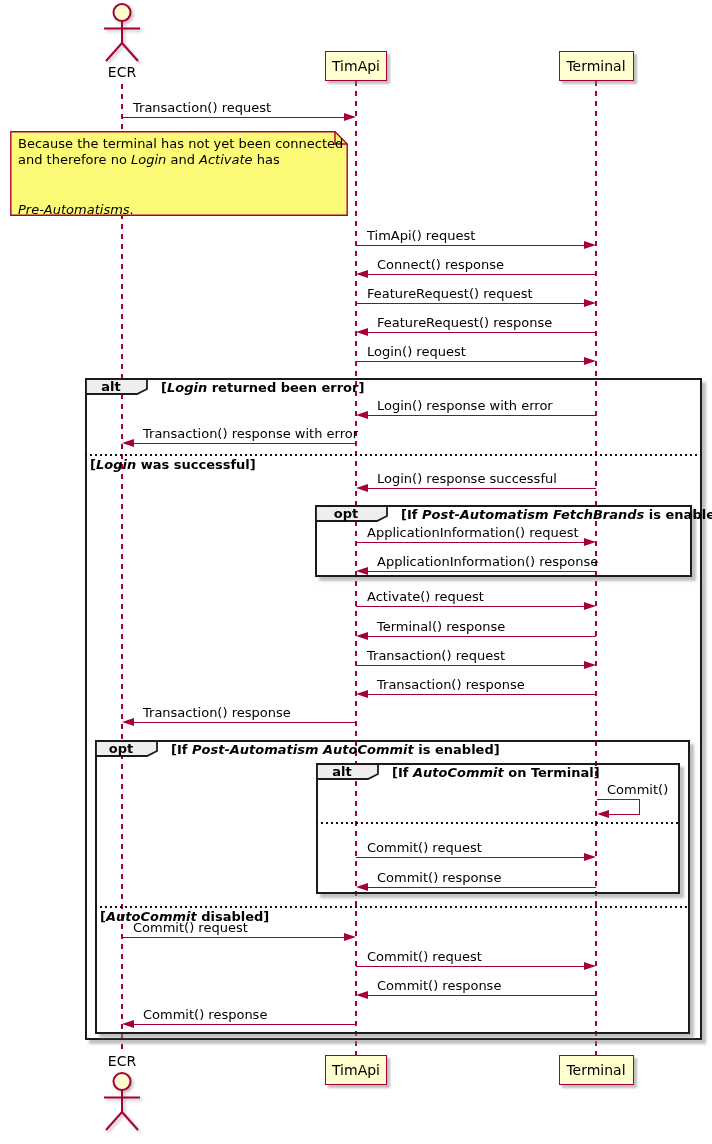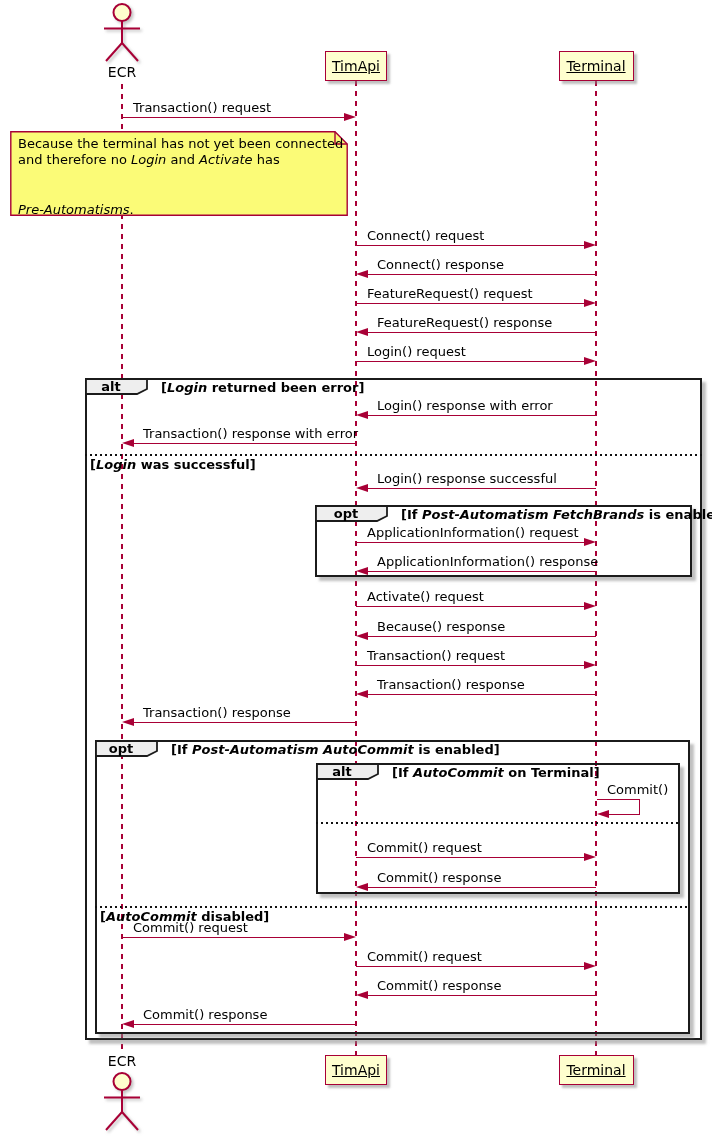--- a/index.html
+++ b/index.html
@@ -4,21 +4,21 @@
 <style>
   html,body{margin:0;padding:0;background:#ffffff;}
   .canvas{
     position:relative;width:712px;height:1144px;background:#ffffff;overflow:hidden;
     font-family:"DejaVu Sans","Liberation Sans",sans-serif;color:#000;
   }
   .lifeline{position:absolute;width:1.5px;
     background:repeating-linear-gradient(to bottom,#A80036 0 5px,transparent 5px 10px);}
   .pbox{position:absolute;background:#FEFECE;border:1.6px solid #A80036;
     box-sizing:border-box;display:flex;align-items:center;justify-content:center;
-    font-size:14px;box-shadow:3px 3px 2px rgba(140,140,140,.55);text-decoration:underline;}
+    font-size:14px;box-shadow:3px 3px 2px rgba(140,140,140,.55);}
   .actor-label{position:absolute;font-size:14px;text-align:center;white-space:nowrap;}
   .frame{position:absolute;border:2px solid #1b1b1b;box-sizing:border-box;
     background:transparent;box-shadow:3.5px 3.5px 2.5px rgba(140,140,140,.55);}
   .frame-kind{position:absolute;font-size:13px;font-weight:bold;text-align:center;line-height:15px;}
   .frame-cond{position:absolute;font-size:13px;font-weight:bold;line-height:15px;white-space:nowrap;}
   .divider{position:absolute;height:2px;
     background:repeating-linear-gradient(to right,#111 0 2px,transparent 2px 5px);}
   .divider-label{position:absolute;font-size:13px;font-weight:bold;line-height:15px;white-space:nowrap;}
   .msg-line{position:absolute;height:0;border-top:1.4px solid #A80036;}
   .msg-vline{position:absolute;width:0;border-left:1.4px solid #A80036;}
@@ -91,21 +91,21 @@
       <polyline points="325,0.8 325,13 337.2,13" fill="none" stroke="#A80036" stroke-width="1.4"></polyline>
     </svg>
     <div class="note-line" style="left: 18px; top: 152.1px;"><span>and therefore no </span><span class="it">Login</span><span> and </span><span class="it">Activate</span><span> has</span></div>
     <div class="note-line" style="left: 18px; top: 135.5px;"><span>Because the terminal has not yet been connected</span></div>
     <div class="note-line" style="left: 18px; top: 201.9px;"><span class="it">Pre-Automatisms</span><span>.</span></div>
     <div class="msg-line" style="left: 122px; top: 117px; width: 224px;"></div>
     <div class="head-r" style="left: 344px; top: 113px;"></div>
     <div class="msg-label" style="left: 133px; top: 100px;">Transaction() request</div>
     <div class="msg-line" style="left: 356px; top: 245px; width: 230px;"></div>
     <div class="head-r" style="left: 584px; top: 241px;"></div>
-    <div class="msg-label" style="left: 367px; top: 228px;">Connect() request</div>
+    <div class="msg-label" style="left: 367px; top: 228px;">TimApi() request</div>
     <div class="msg-line" style="left: 366px; top: 274px; width: 230px;"></div>
     <div class="head-l" style="left: 356px; top: 270px;"></div>
     <div class="msg-label" style="left: 377px; top: 257px;">Connect() response</div>
     <div class="msg-line" style="left: 356px; top: 303px; width: 230px;"></div>
     <div class="head-r" style="left: 584px; top: 299px;"></div>
     <div class="msg-label" style="left: 367px; top: 286px;">FeatureRequest() request</div>
     <div class="msg-line" style="left: 366px; top: 332px; width: 230px;"></div>
     <div class="head-l" style="left: 356px; top: 328px;"></div>
     <div class="msg-label" style="left: 377px; top: 315px;">FeatureRequest() response</div>
     <div class="msg-line" style="left: 356px; top: 361px; width: 230px;"></div>
@@ -124,21 +124,21 @@
     <div class="head-r" style="left: 584px; top: 538px;"></div>
     <div class="msg-label" style="left: 367px; top: 525px;">ApplicationInformation() request</div>
     <div class="msg-line" style="left: 366px; top: 571px; width: 230px;"></div>
     <div class="head-l" style="left: 356px; top: 567px;"></div>
     <div class="msg-label" style="left: 377px; top: 554px;">ApplicationInformation() response</div>
     <div class="msg-line" style="left: 356px; top: 606px; width: 230px;"></div>
     <div class="head-r" style="left: 584px; top: 602px;"></div>
     <div class="msg-label" style="left: 367px; top: 589px;">Activate() request</div>
     <div class="msg-line" style="left: 366px; top: 636px; width: 230px;"></div>
     <div class="head-l" style="left: 356px; top: 632px;"></div>
-    <div class="msg-label" style="left: 377px; top: 619px;">Because() response</div>
+    <div class="msg-label" style="left: 377px; top: 619px;">Terminal() response</div>
     <div class="msg-line" style="left: 356px; top: 665px; width: 230px;"></div>
     <div class="head-r" style="left: 584px; top: 661px;"></div>
     <div class="msg-label" style="left: 367px; top: 648px;">Transaction() request</div>
     <div class="msg-line" style="left: 366px; top: 694px; width: 230px;"></div>
     <div class="head-l" style="left: 356px; top: 690px;"></div>
     <div class="msg-label" style="left: 377px; top: 677px;">Transaction() response</div>
     <div class="msg-line" style="left: 132px; top: 722px; width: 224px;"></div>
     <div class="head-l" style="left: 122px; top: 718px;"></div>
     <div class="msg-label" style="left: 143px; top: 705px;">Transaction() response</div>
     <div class="msg-line" style="left: 597px; top: 799px; width: 43px;"></div>

